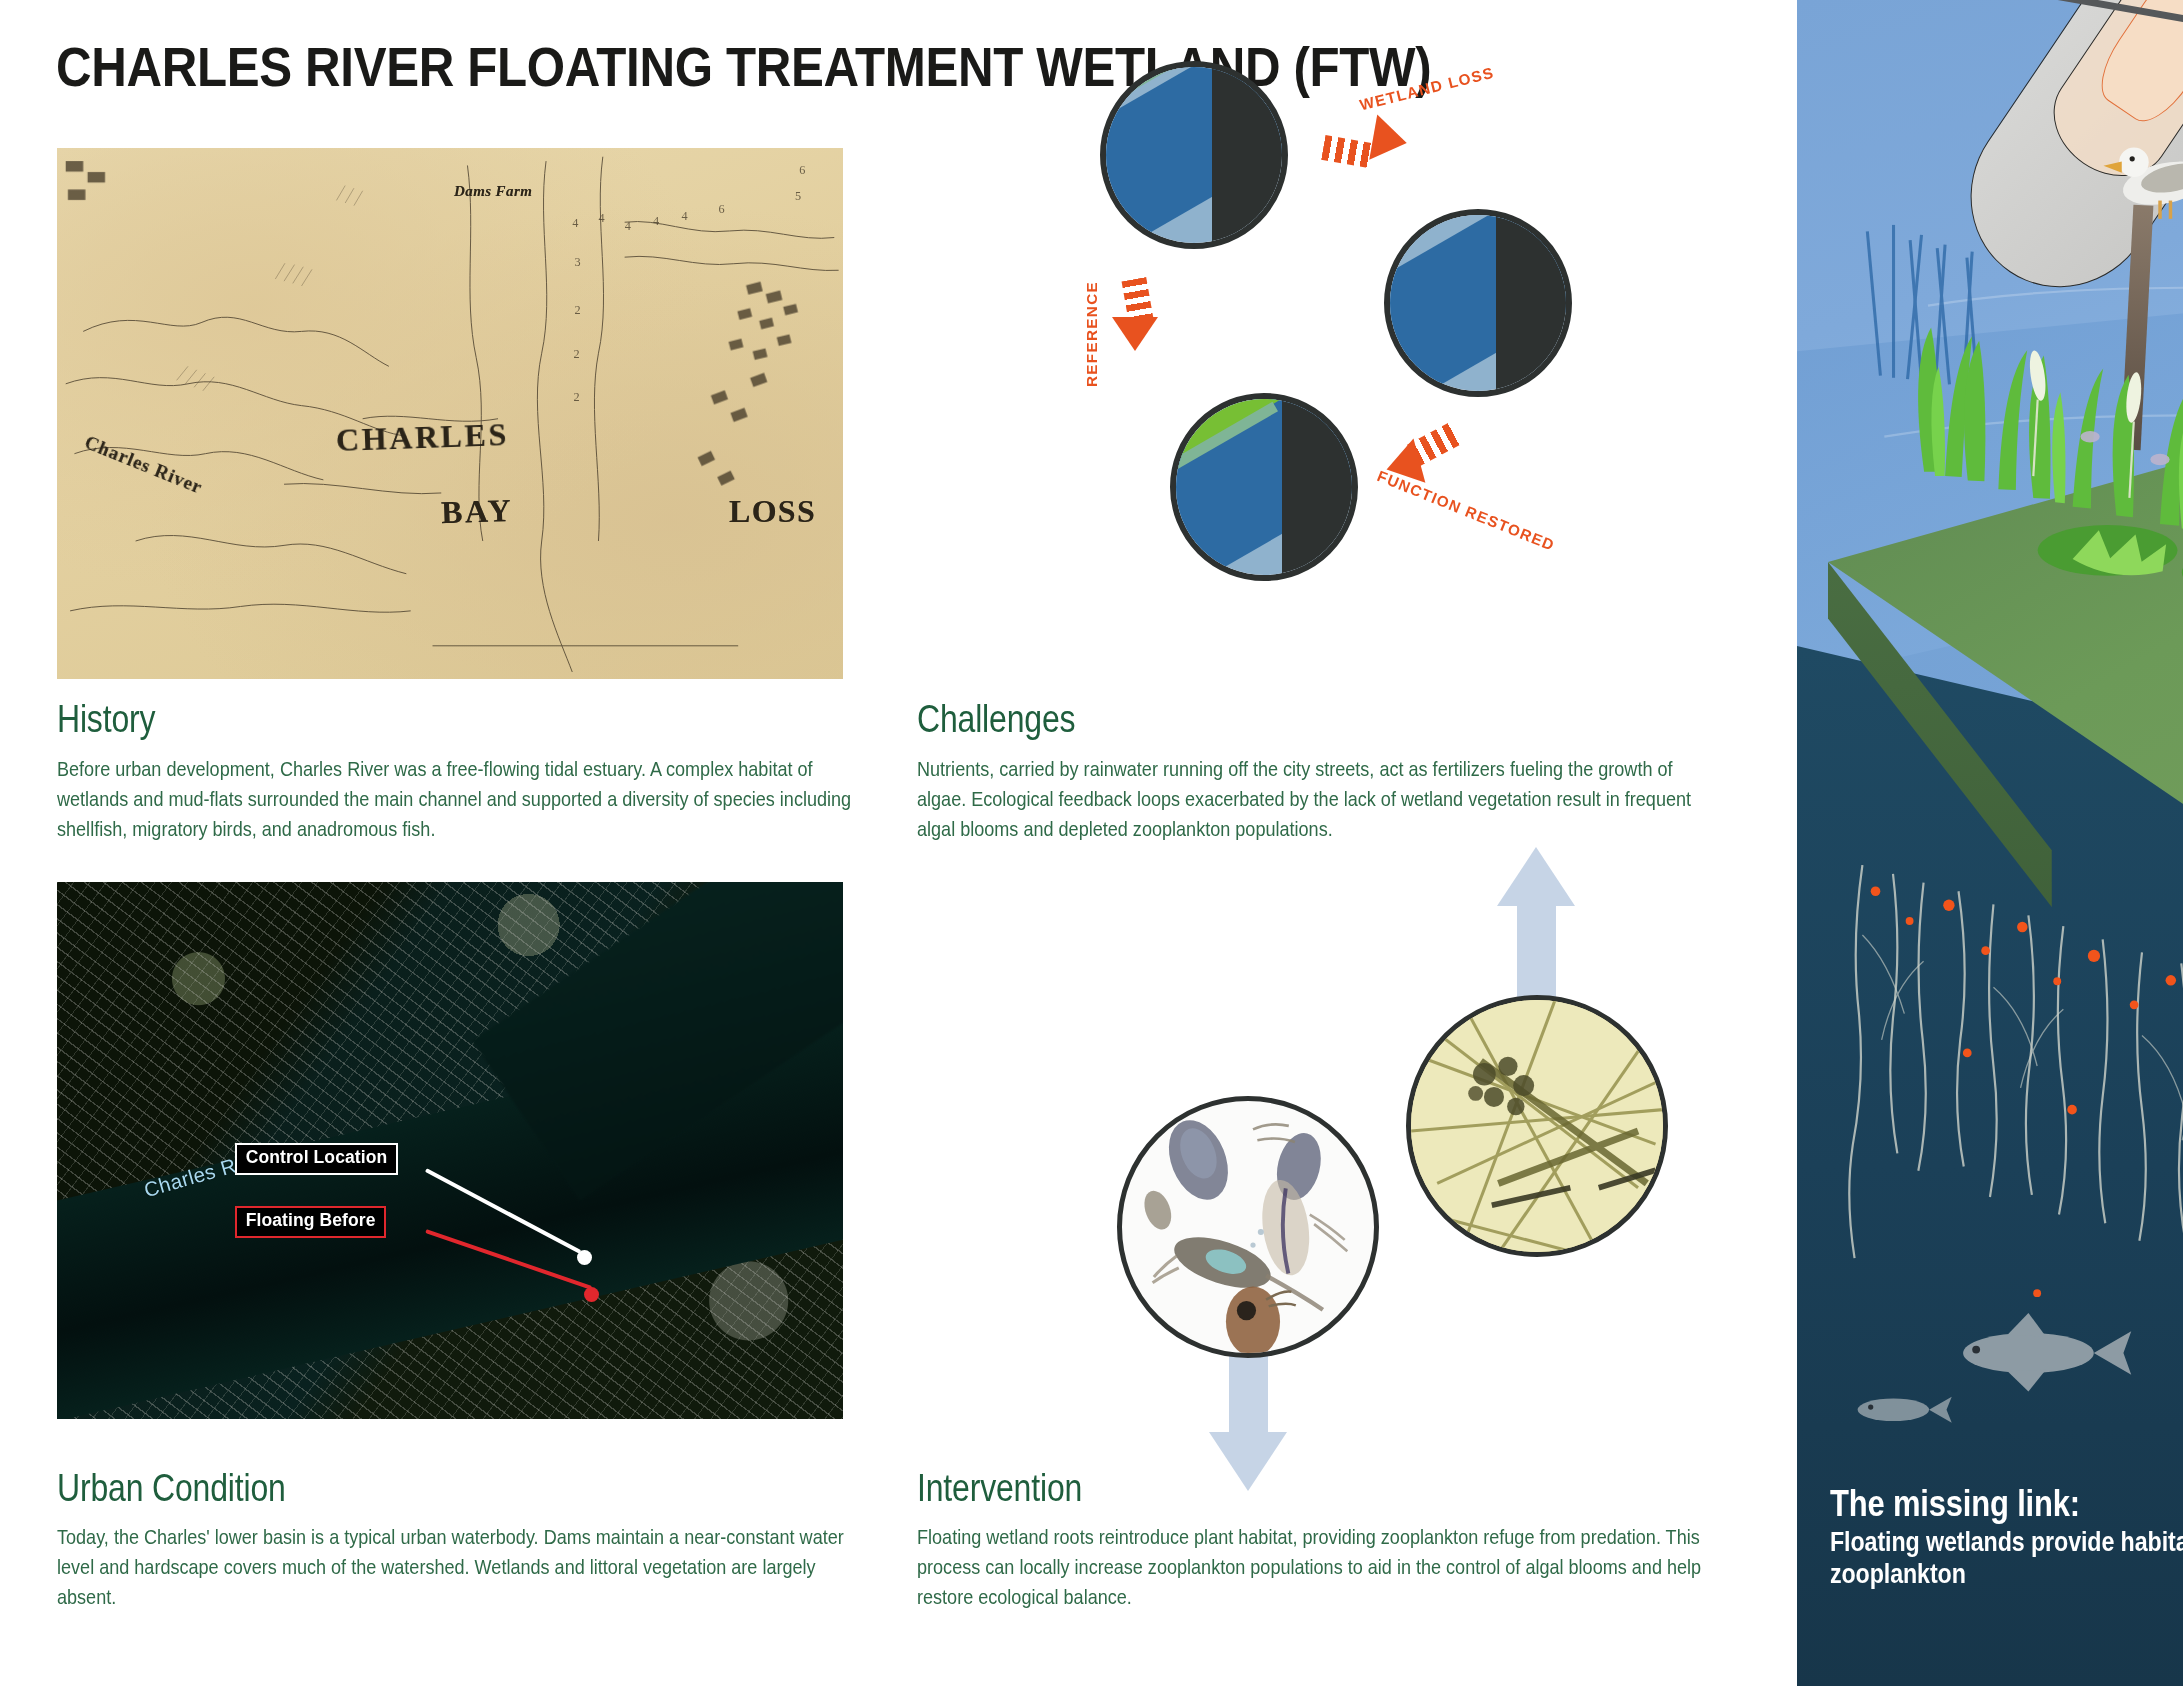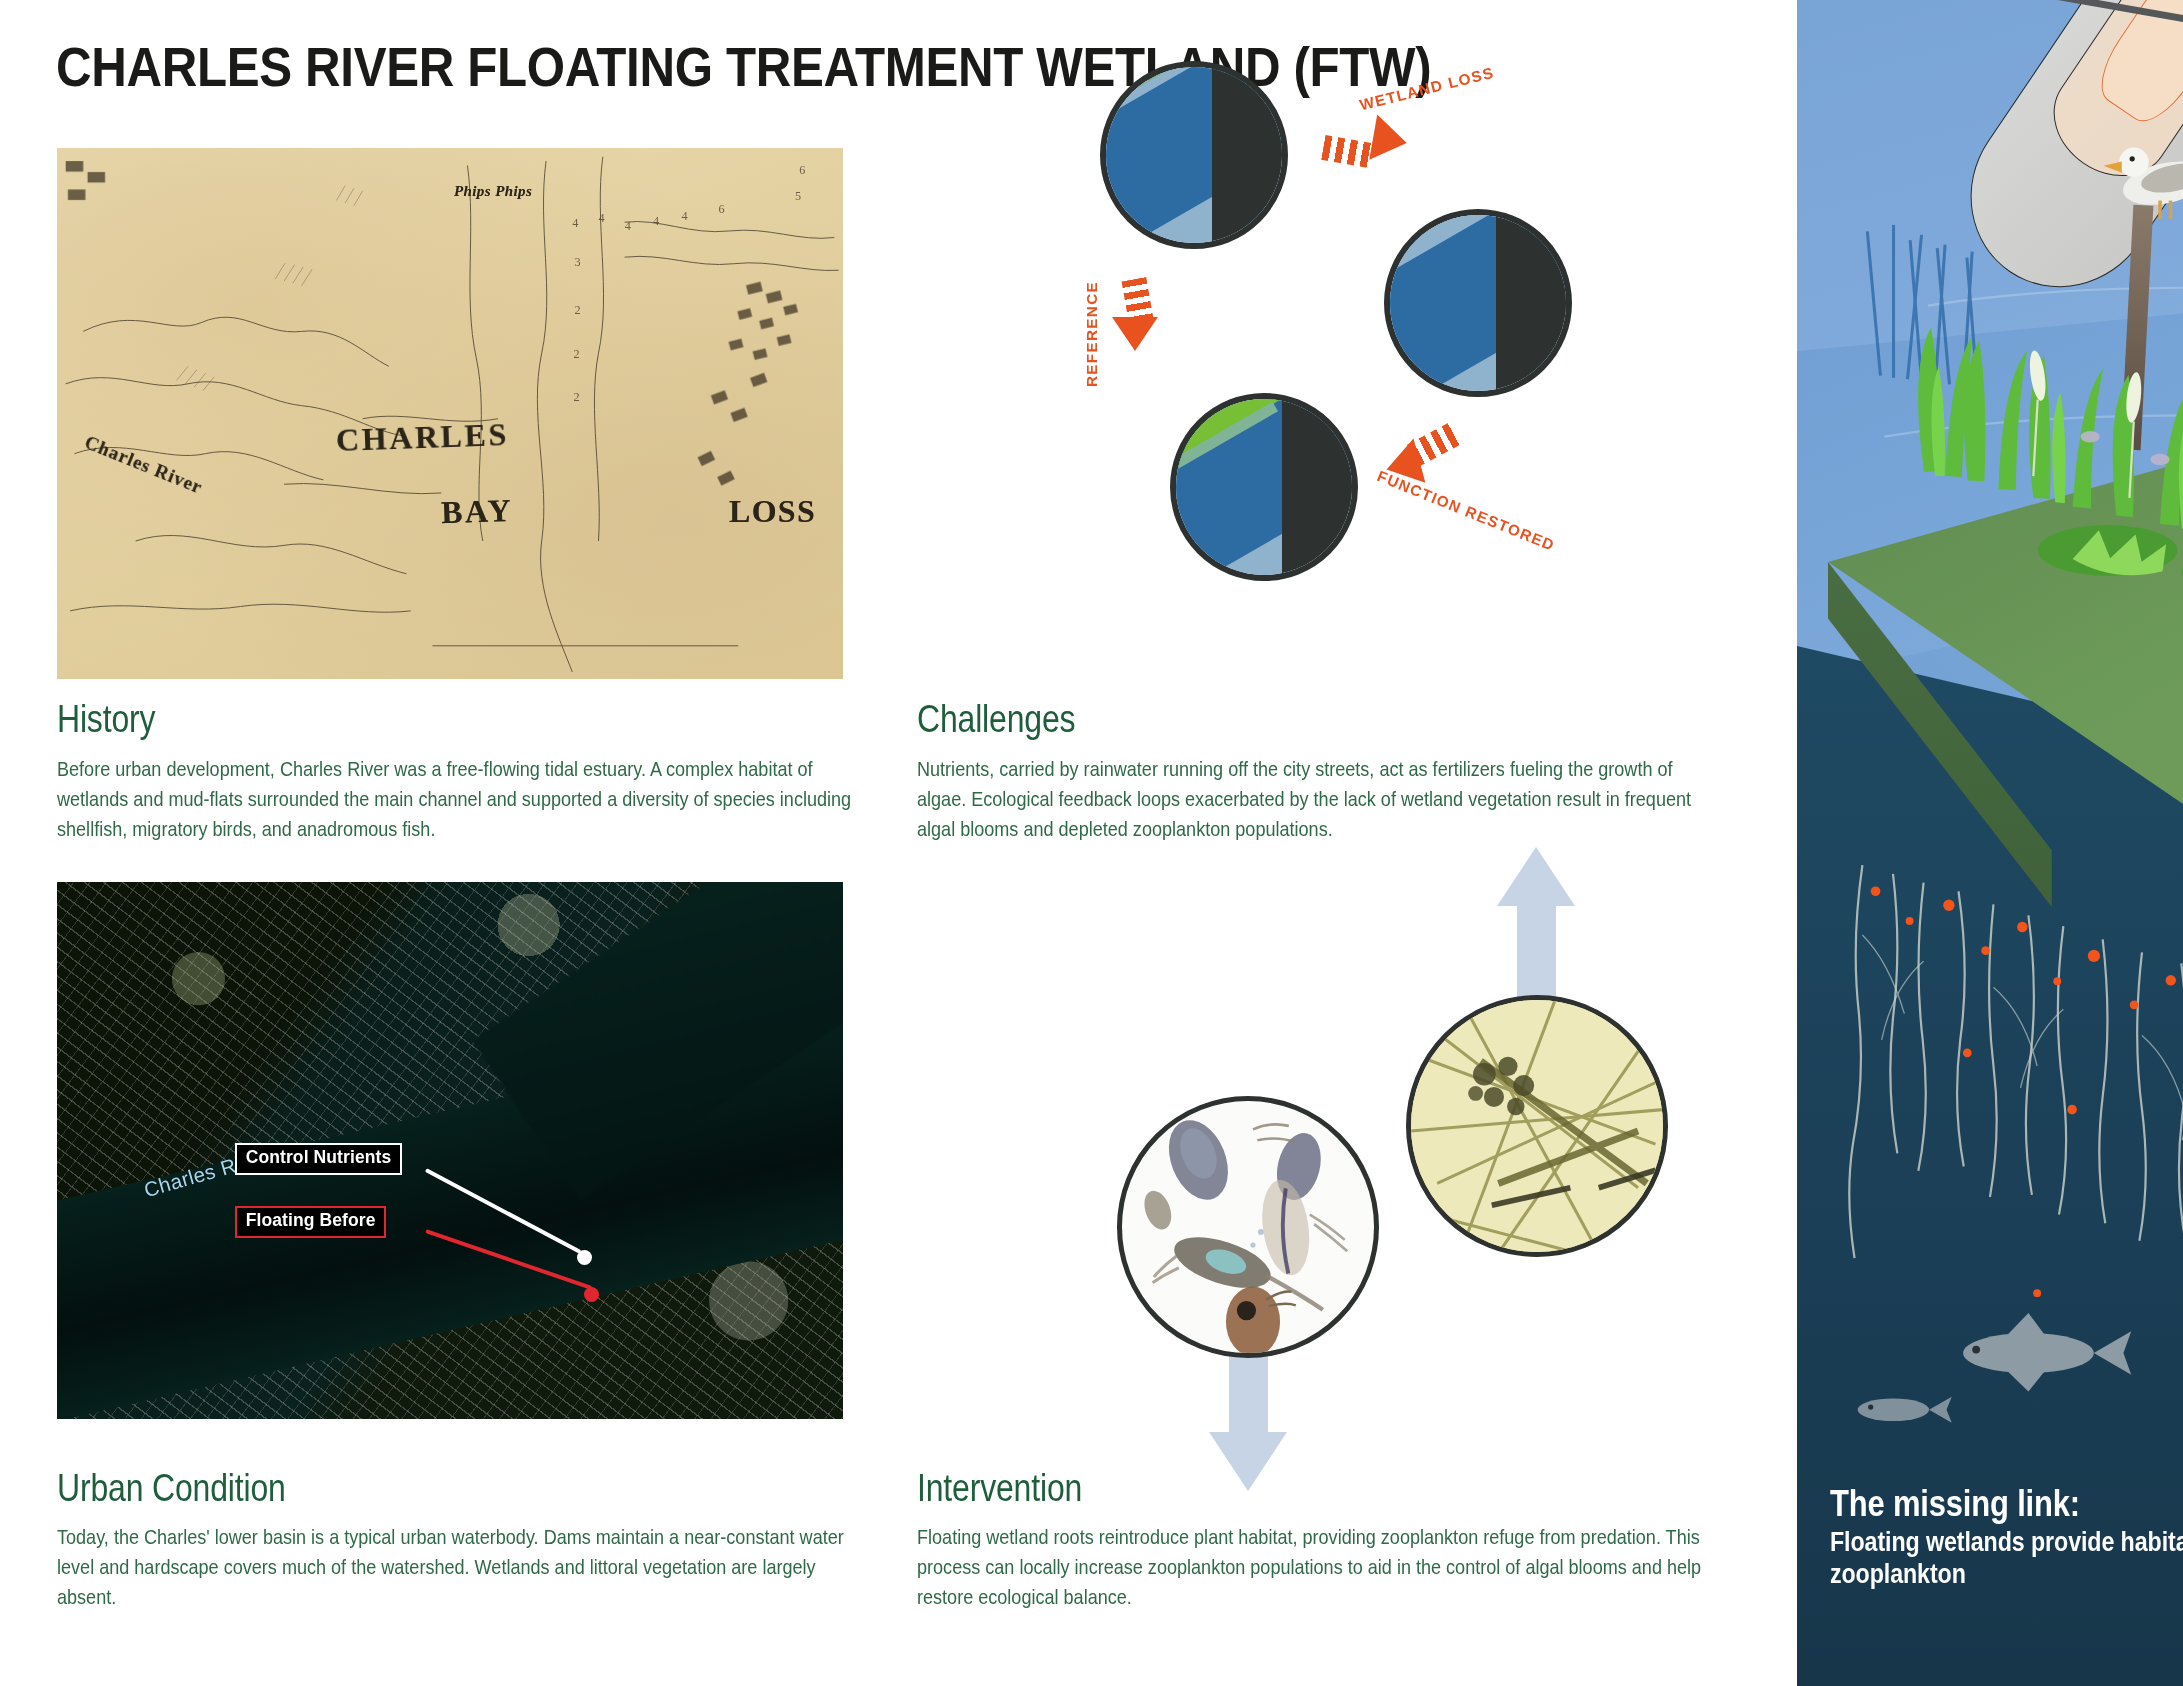--- a/index.html
+++ b/index.html
@@ -288,35 +288,35 @@
           <text x="1183" y="480">2</text>
             <text x="1183" y="580">2</text>
           <text x="1700" y="60">6</text>
             <text x="1690" y="120">5</text>
         </g>
       </svg>
       <div class="map-label" id="mlabel-charles">CHARLES</div>
       <div class="map-label" id="mlabel-bay">BAY</div>
       <div class="map-label" id="mlabel-boston">LOSS</div>
       <div class="map-label" id="mlabel-river">Charles River</div>
-      <div class="map-label" id="mlabel-town">Phips Phips</div>
+      <div class="map-label" id="mlabel-town">Dams Farm</div>
     </div>
 
     <div id="urban-map">
       <div class="sat-city"></div>
       <div class="sat-river"></div>
       <div class="sat-river2"></div>
       <div id="sat-river-label">Charles River</div>
 
       <div class="leader" id="leader-control"></div>
       <div class="leader" id="leader-wetland"></div>
       <div class="leader-dot" id="dot-control"></div>
       <div class="leader-dot" id="dot-wetland"></div>
 
-      <div class="sat-callout" id="callout-control">Control Nutrients</div>
+      <div class="sat-callout" id="callout-control">Control Location</div>
       <div class="sat-callout" id="callout-wetland">Floating Before</div>
     </div>
 
     <div id="cycle">
 
       <div class="cyl" id="cyl-1">
         <div class="cyl-face" style="background:#8fb2cd"></div>
         <div class="band" style="top:-26%;height:62%;background:#77bf34"></div>
         <div class="band" style="top:34%;height:12%;background:#7fb596"></div>
         <div class="band" style="top:46%;height:10%;background:#8fb2cd"></div>

